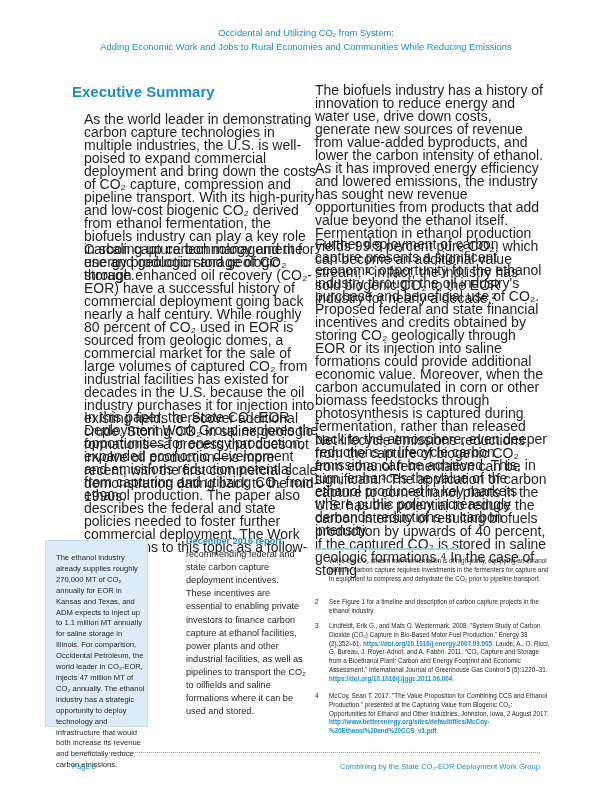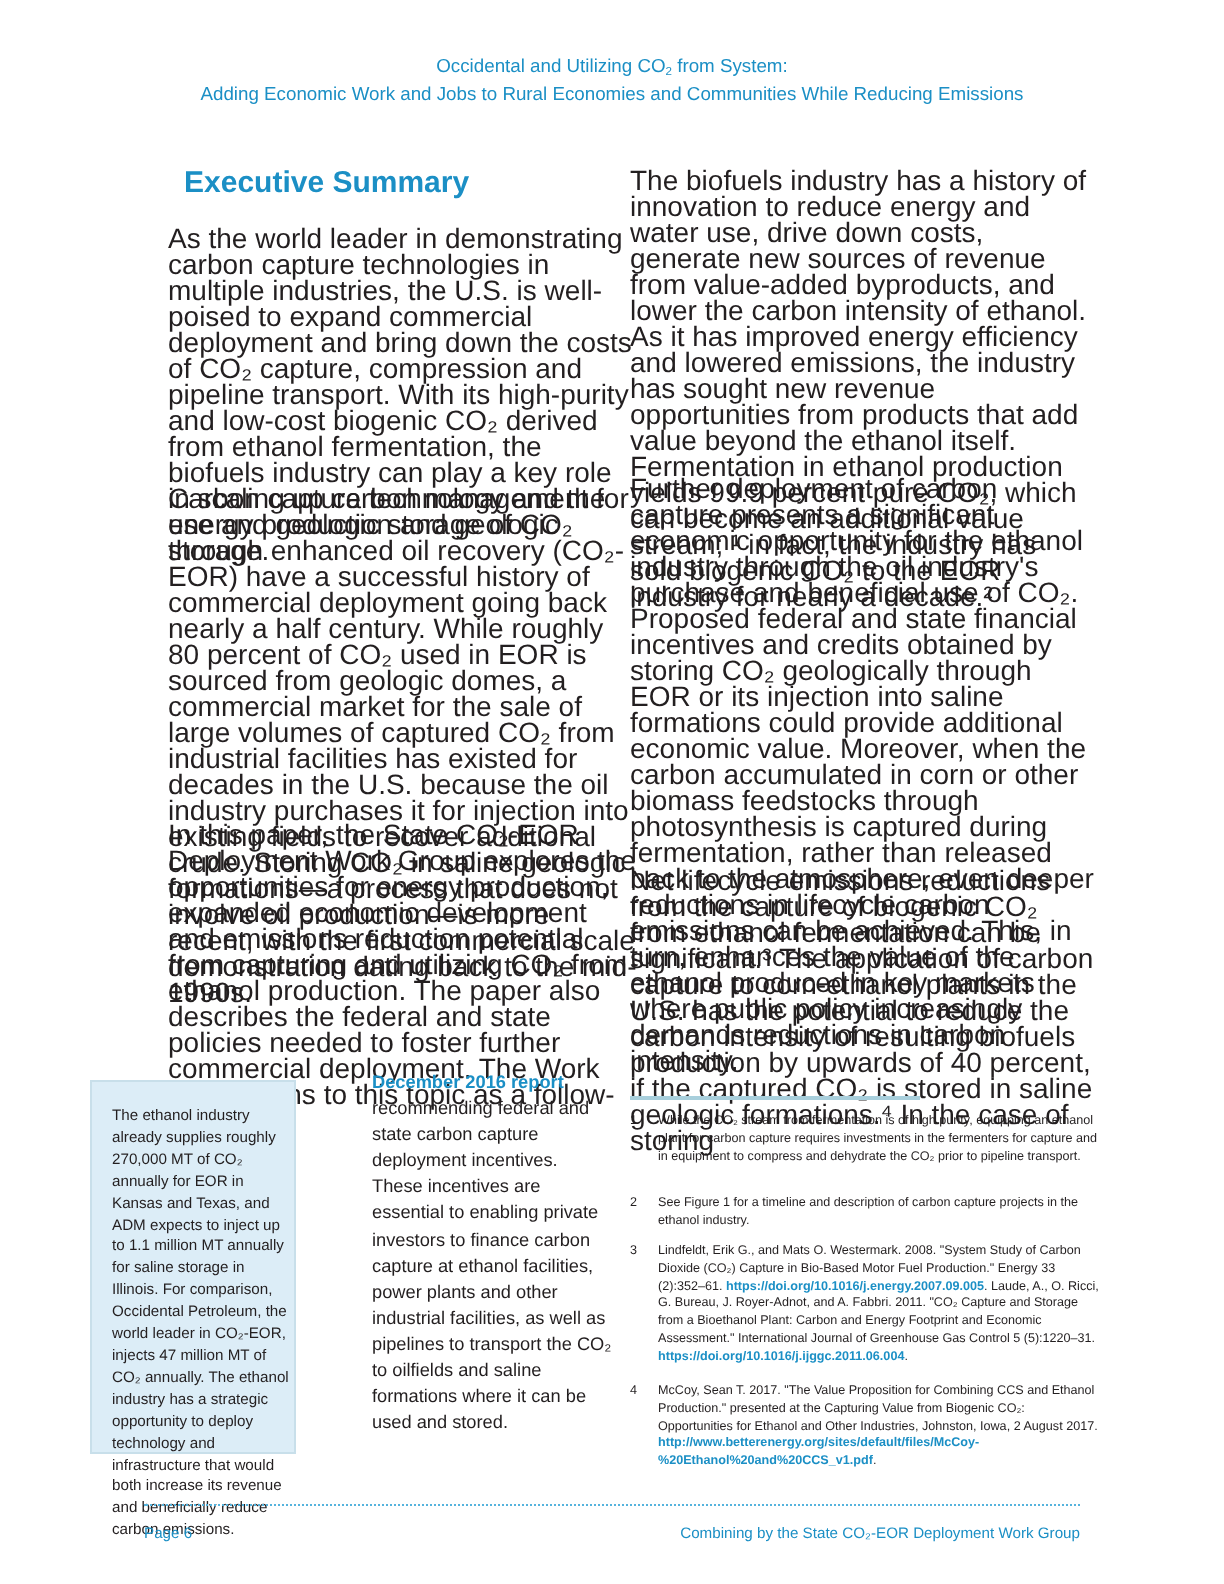--- a/index.html
+++ b/index.html
@@ -1,21 +1,21 @@
 <!DOCTYPE html>
 <html><head>
 <meta charset="utf-8">
 <style>
   * { margin: 0; padding: 0; box-sizing: border-box; }
   html, body { width: 612px; height: 792px; background: #ffffff; overflow: hidden; }
   body { position: relative; font-family: "Liberation Sans", sans-serif; color: #231f20; }
   .header { position: absolute; top: 26px; left: 0; width: 612px; text-align: center;
     color: #1b8fc5; font-size: 9.4px; line-height: 14px; }
   sub { font-size: 0.62em; vertical-align: -0.25em; line-height: 0; }
-  .h1 { position: absolute; left: 72px; top: 83px; font-size: 15px; font-weight: bold; color: #1b8fc5; margin-left: 20px; }
+  .h1 { position: absolute; left: 72px; top: 83px; font-size: 15px; font-weight: bold; color: #1b8fc5; }
   .para { position: absolute; font-size: 14px; line-height: 13px; color: #231f20; }
   .left { left: 84px; width: 236px; }
   .right { left: 315px; width: 232px; }
   .link { color: #1b8fc5; font-weight: bold; }
   .sidebar { position: absolute; left: 45px; top: 540px; width: 103px; height: 187px;
     background: #dcedf7; border: 0.5px solid #c8dfea; padding: 12px 0 0 10px;
     font-size: 7.6px; line-height: 10.9px; color: #231f20; }
   .follow { position: absolute; left: 186px; top: 535px; width: 120px; font-size: 9.15px; line-height: 13.1px; }
   .fn-rule { position: absolute; left: 315px; top: 548px; width: 145px; height: 2px; background: #a8cfdc; }
   .fn { position: absolute; left: 315px; width: 235px; font-size: 6.3px; line-height: 8.8px; color: #231f20; display: flex; }

